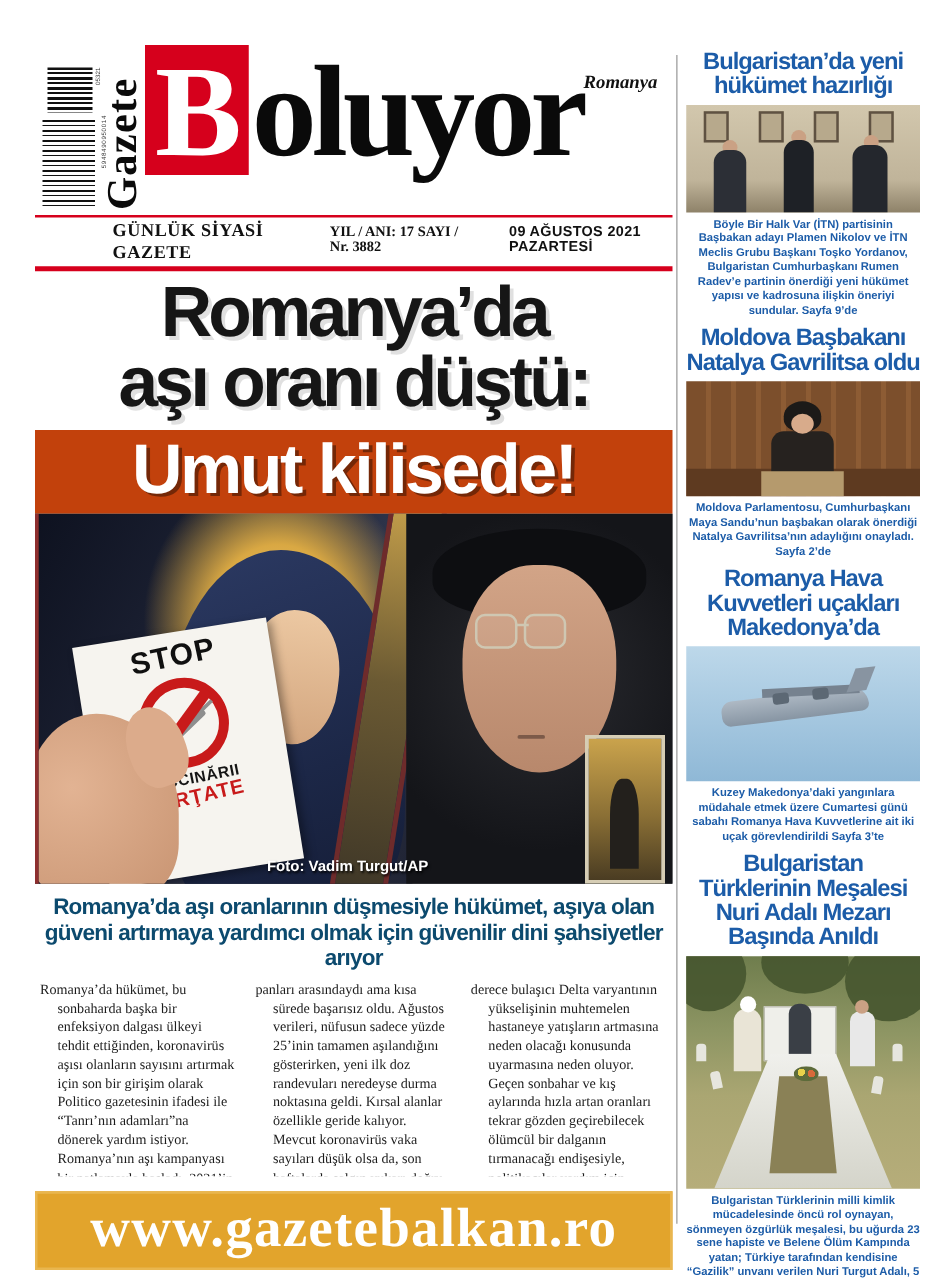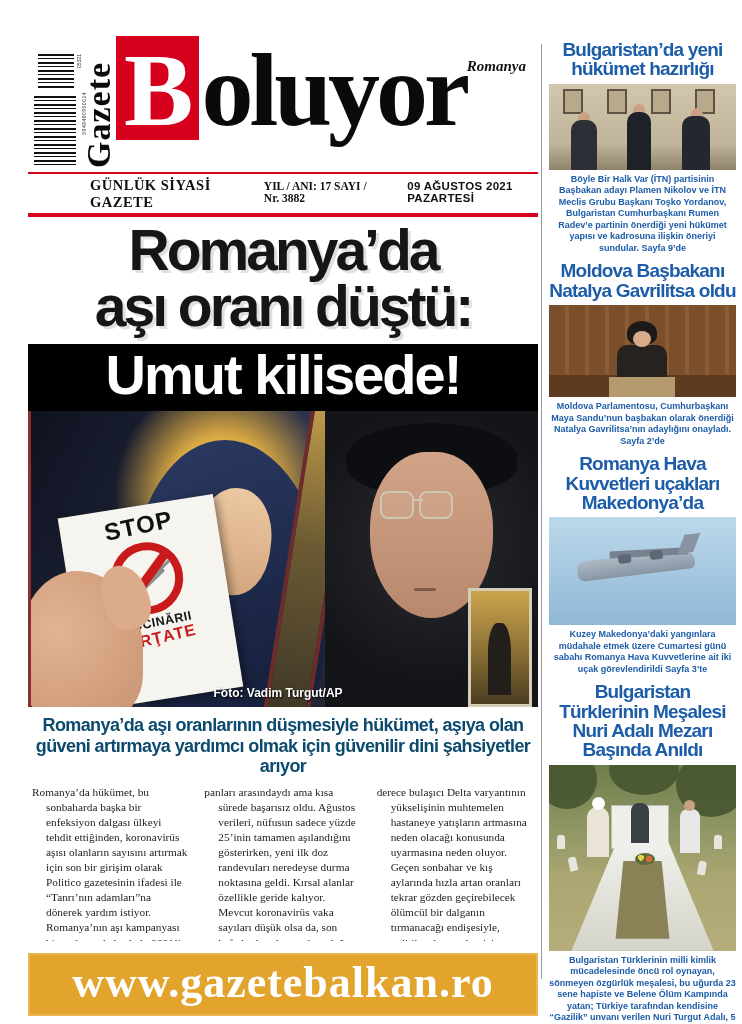--- a/index.html
+++ b/index.html
@@ -30,21 +30,21 @@
   .red-rule-thin { height:2px; background:#d6001c; margin-top:4px; }
   .info-row { display:flex; align-items:baseline; justify-content:space-between; padding:3px 2px 2px 62px;gap:36px; }
   .tagline { font-family:"Liberation Serif",serif; font-weight:bold; font-size:14.5px; letter-spacing:0.5px; color:#111; }
   .issue { font-family:"Liberation Serif",serif; font-weight:bold; font-size:11.5px; color:#111; }
   .date { font-weight:bold; font-size:11.5px; color:#111; letter-spacing:0.3px; }
   .red-rule-thick { height:4px; background:#d6001c; }
 
   
   .headline { margin-top:6px; text-align:center; font-weight:800; color:#161616; font-size:57px; line-height:0.98; letter-spacing:-3px;
               text-shadow:3px 3px 0 rgba(0,0,0,0.12); }
-  .red-banner { margin-top:9px; background:#000000; text-align:center; color:#fff; font-weight:800; font-size:56px; line-height:1.0;
+  .red-banner { margin-top:9px; background:#c2410c; text-align:center; color:#fff; font-weight:800; font-size:56px; line-height:1.0;
                 letter-spacing:-2px; padding:3px 0 8px; text-shadow:3px 3px 0 rgba(0,0,0,0.4); }
 
   
   .main-photo { position:relative; height:296px; overflow:hidden; background:#15161a; border-left:3px solid #8e2f2f; }
   .mp-icon { position:absolute; left:0; top:0; width:59%; height:100%;
              background:linear-gradient(118deg,#0e1220 0%,#1b2032 34%,#2d3349 62%,#202434 100%); }
   .mp-halo { position:absolute; left:28%; top:-12%; width:72%; height:82%;
              background:radial-gradient(closest-side,#eecb7c 0%,#d9a843 50%,rgba(217,168,67,0) 100%); }
   .mp-veil { position:absolute; left:34%; top:10%; width:64%; height:100%; background:linear-gradient(160deg,#2c3a63,#1c2747 60%,#141c35);
              border-radius:48% 52% 30% 30%; }

